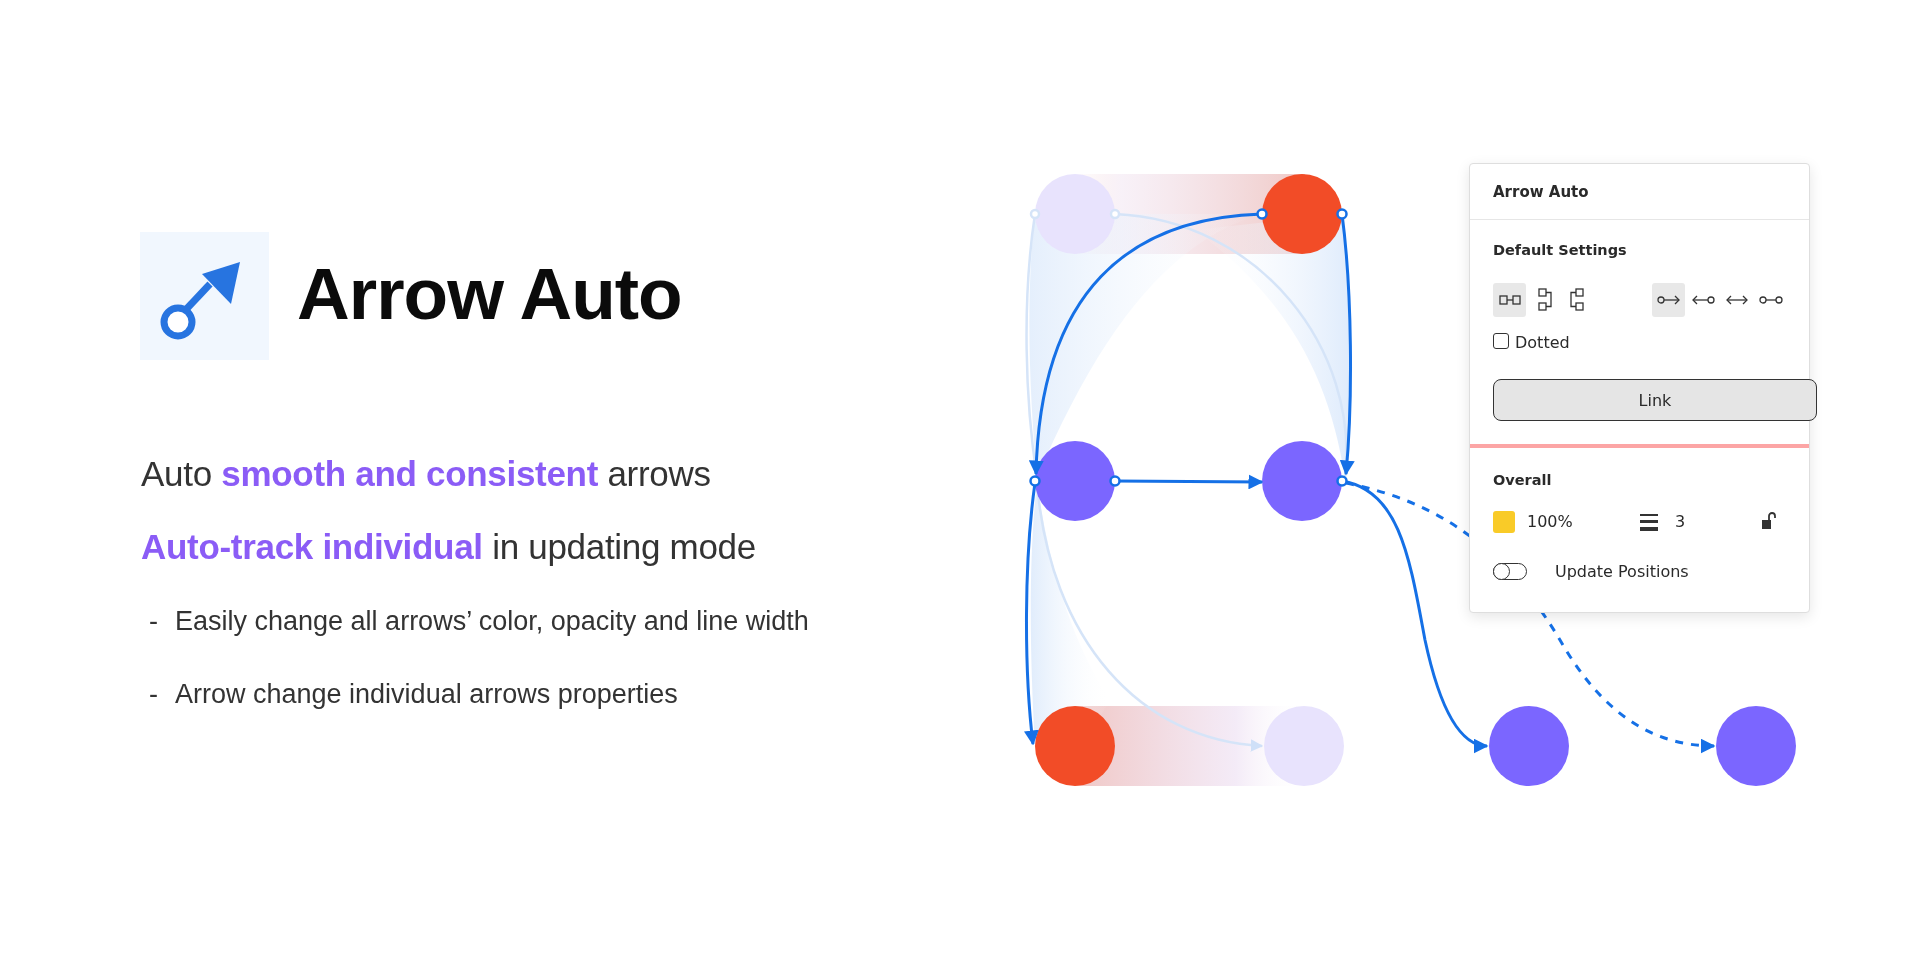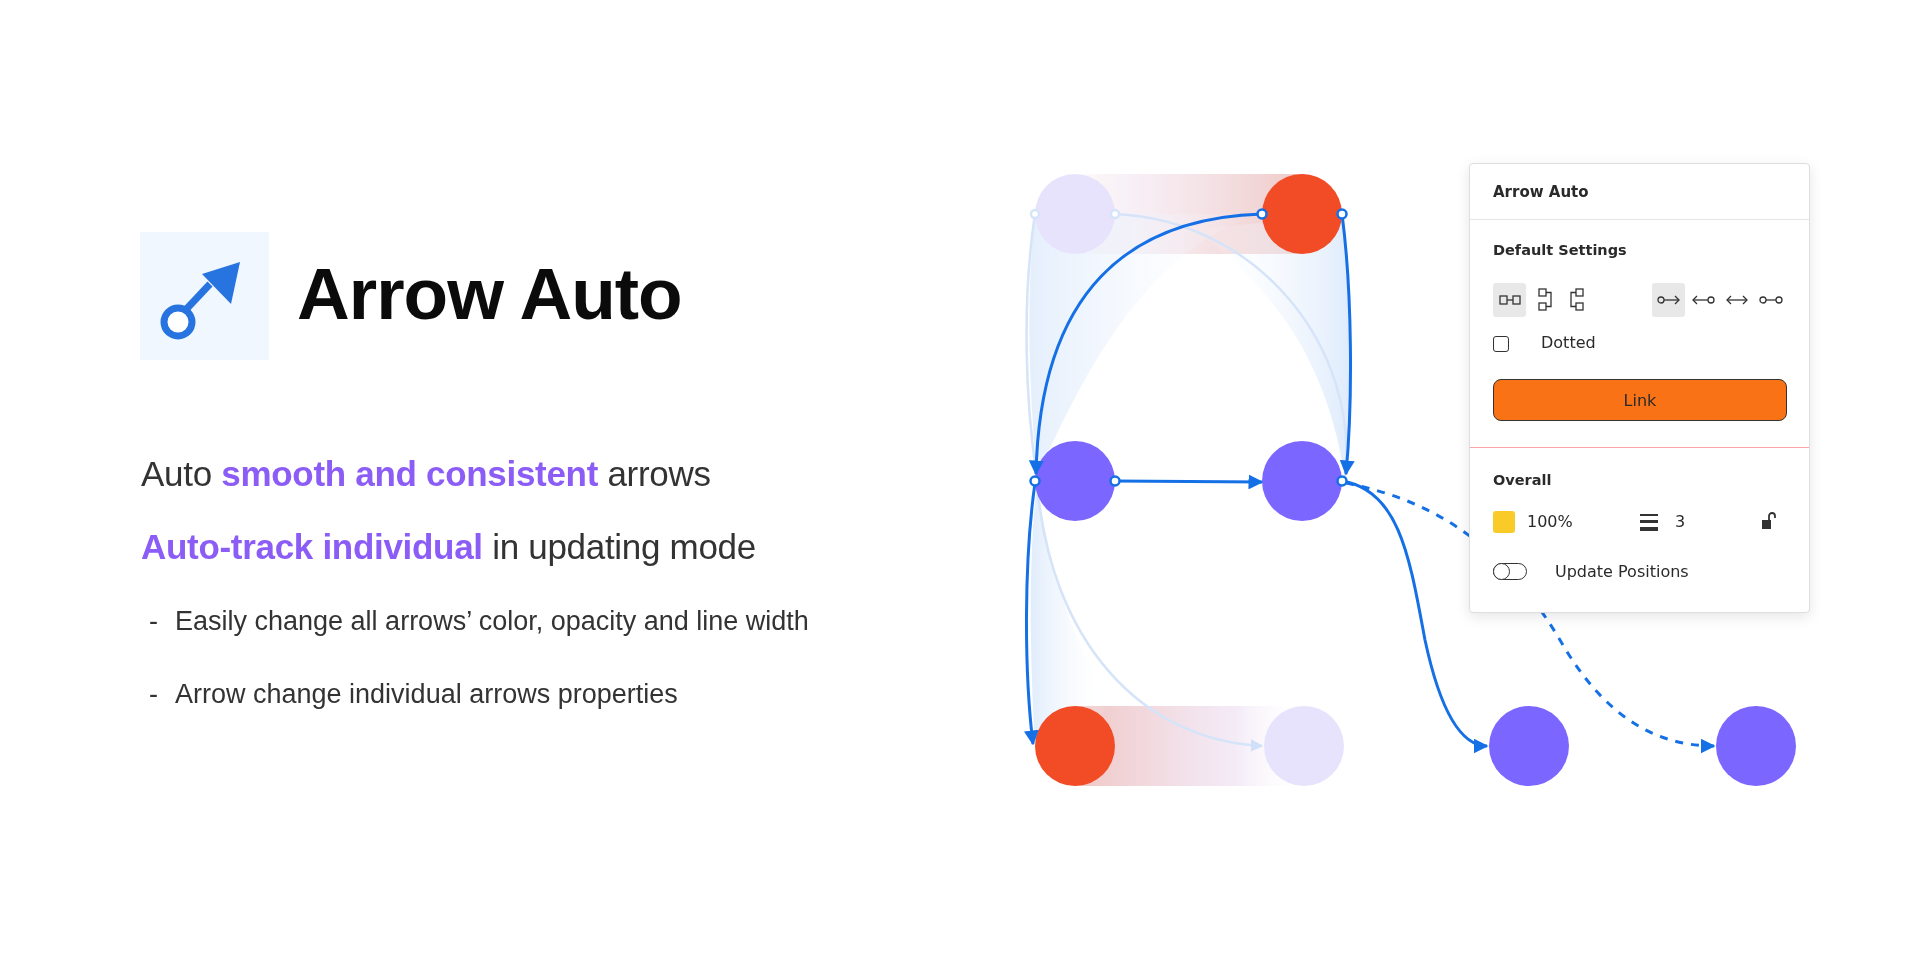--- a/index.html
+++ b/index.html
@@ -21,29 +21,29 @@
 
   
   .diagram { position: absolute; left: 0; top: 0; width: 1920px; height: 960px; pointer-events: none; }
   .diagram * { pointer-events: auto; }
 
   
   .panel { position: absolute; left: 1469px; top: 163px; width: 341px; height: 450px; background: #fff; border: 1px solid #dedede; border-radius: 4px; box-shadow: 0 4px 14px rgba(0,0,0,0.10); font-family: "DejaVu Sans", sans-serif; color: #2a2a2a; }
   .panel-header { height: 56px; padding: 0 23px; display: flex; align-items: center; font-size: 15px; font-weight: 700; border-bottom: 1px solid #e6e6e6; }
   .section { padding: 0 23px; position: relative; }
   .section-title { font-size: 14.5px; font-weight: 700; position: absolute; left: 23px; }
-  .sec1 { height: 228px; border-bottom: 1px solid #fca5a5; }
+  .sec1 { height: 228px; border-bottom: 4px solid #fca5a5; }
   .sec1 .section-title { top: 22px; }
   .icon-row { position: absolute; top: 63px; left: 23px; right: 23px; height: 34px; }
   .icon-btn { position: absolute; top: 0; width: 33px; height: 34px; border-radius: 3px; display: flex; align-items: center; justify-content: center; cursor: pointer; }
   .icon-btn.active { background: #e8e8e8; }
   .icon-btn svg { display: block; }
-  .dotted-row { position: absolute; top: 113px; left: 23px; display: flex; align-items: flex-end; gap: 32px; font-size: 16px; }
+  .dotted-row { position: absolute; top: 113px; left: 23px; display: flex; align-items: flex-start; gap: 6px; font-size: 16px; }
   .checkbox { width: 16px; height: 16px; border: 1.5px solid #333; border-radius: 3px; background: #fff; }
-  .link-btn { position: absolute; top: 159px; left: 23px; width: 294px; height: 42px; border: 1.5px solid #333; border-radius: 8px; background: #f97316; font-size: 16px; color: #2a2a2a; display: flex; align-items: center; justify-content: center; font-family: "DejaVu Sans", sans-serif; cursor: pointer; }
+  .link-btn { position: absolute; top: 159px; left: 23px; width: 324px; height: 42px; border: 1.5px solid #333; border-radius: 8px; background: #e5e5e5; font-size: 16px; color: #2a2a2a; display: flex; align-items: center; justify-content: center; font-family: "DejaVu Sans", sans-serif; cursor: pointer; }
   .sec2 { height: 164px; }
   .sec2 .section-title { top: 24px; }
   .overall-row { position: absolute; top: 62px; left: 23px; right: 23px; height: 24px; }
   .swatch { position: absolute; left: 0; top: 1px; width: 22px; height: 22px; border-radius: 3px; }
   .opacity { position: absolute; left: 34px; top: 2px; font-size: 16px; }
   .lw-icon { position: absolute; left: 147px; top: 4px; }
   .lw-val { position: absolute; left: 182px; top: 2px; font-size: 16px; }
   .lock-icon { position: absolute; right: 10px; top: 2px; }
   .toggle-row { position: absolute; top: 114px; left: 23px; display: flex; align-items: center; gap: 28px; font-size: 16px; }
   .toggle { width: 34px; height: 17px; border: 1.5px solid #333; border-radius: 9px; position: relative; background: #fff; cursor: pointer; }

